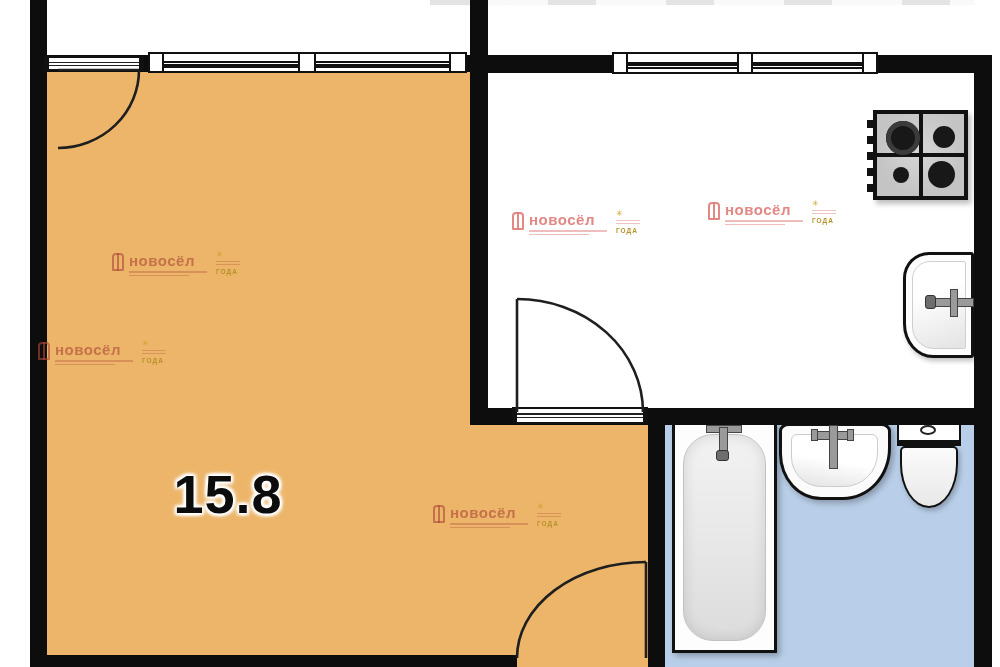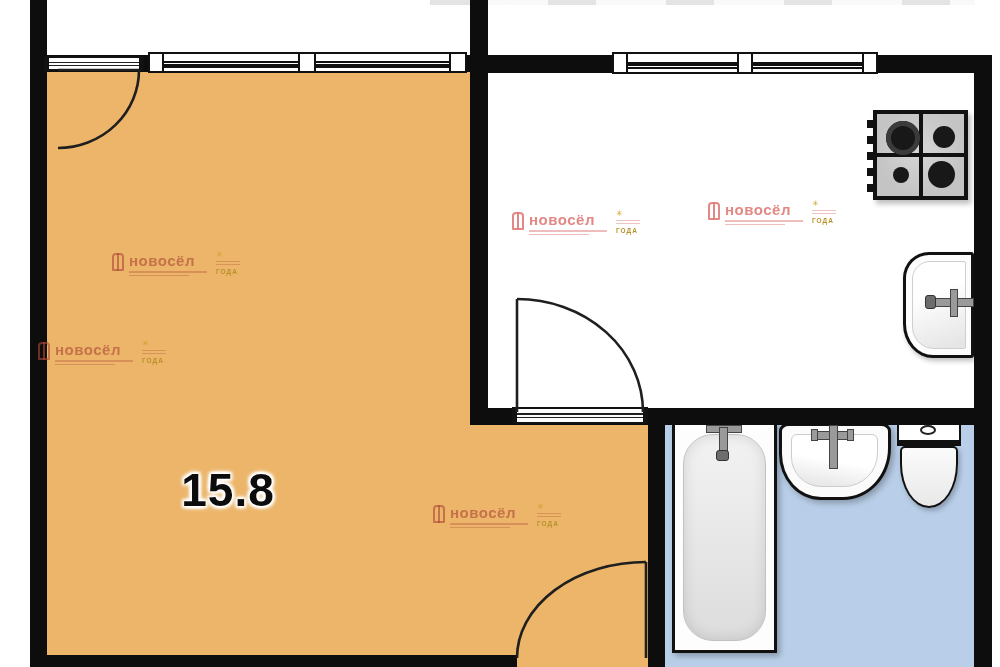--- a/index.html
+++ b/index.html
@@ -260,15 +260,15 @@
       <div class="wm-tagline t2"></div>
     </div>
     <div class="wm-right">
       <span class="wm-star">✳</span>
       <div class="wm-rline"></div>
       <div class="wm-rline"></div>
       <span class="wm-goda">ГОДА</span>
     </div>
   </div>
 
-  <div class="room-label" style="left:128px;top:463px;width:200px;font-size:46px;">15.8</div>
+  <div class="room-label" style="left:128px;top:463px;width:200px;font-size:54px;">15.8</div>
 
 </div>
 
 </body></html>

